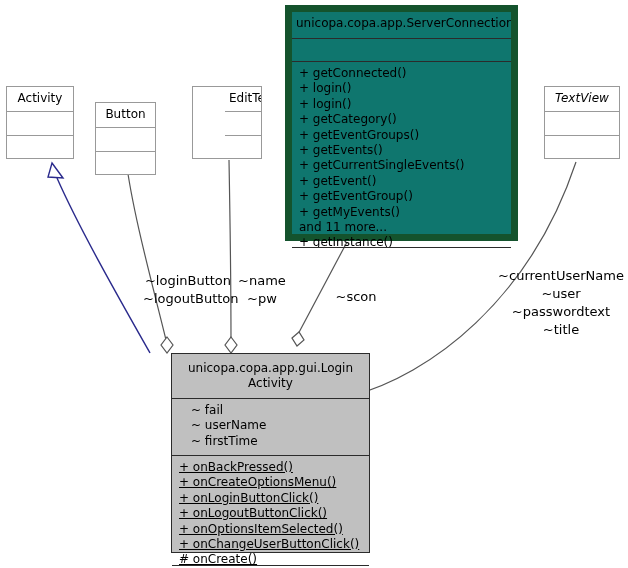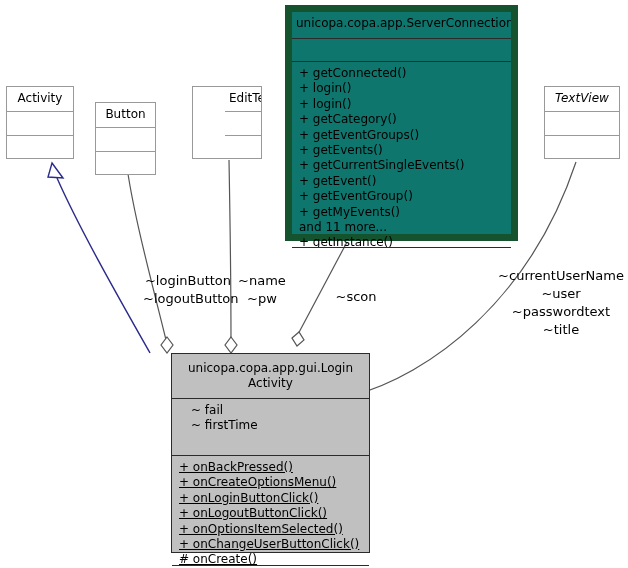--- a/index.html
+++ b/index.html
@@ -151,20 +151,21 @@
       <div class="member">and 11 more...</div>
       <div class="member">+ getInstance()</div>
     </div>
   </div>
 
   <div class="uml-box emphasis" style="left:139px; top:353px; width:199px; height:200px;margin-left:32px;">
     <div class="compartment cls-title" style="height:45px; padding-top:7px;">unicopa.copa.app.gui.Login
 Activity</div>
     <div class="compartment member-list" style="height:57px;padding-left:19px;">
       <div class="member">~ fail</div>
+      <div class="member">~ userName</div>
       <div class="member">~ firstTime</div>
     </div>
     <div class="compartment last member-list" style="height:110px;text-decoration:underline;">
       <div class="member">+ onBackPressed()</div>
       <div class="member">+ onCreateOptionsMenu()</div>
       <div class="member">+ onLoginButtonClick()</div>
       <div class="member">+ onLogoutButtonClick()</div>
       <div class="member">+ onOptionsItemSelected()</div>
       <div class="member">+ onChangeUserButtonClick()</div>
       <div class="member"># onCreate()</div>

